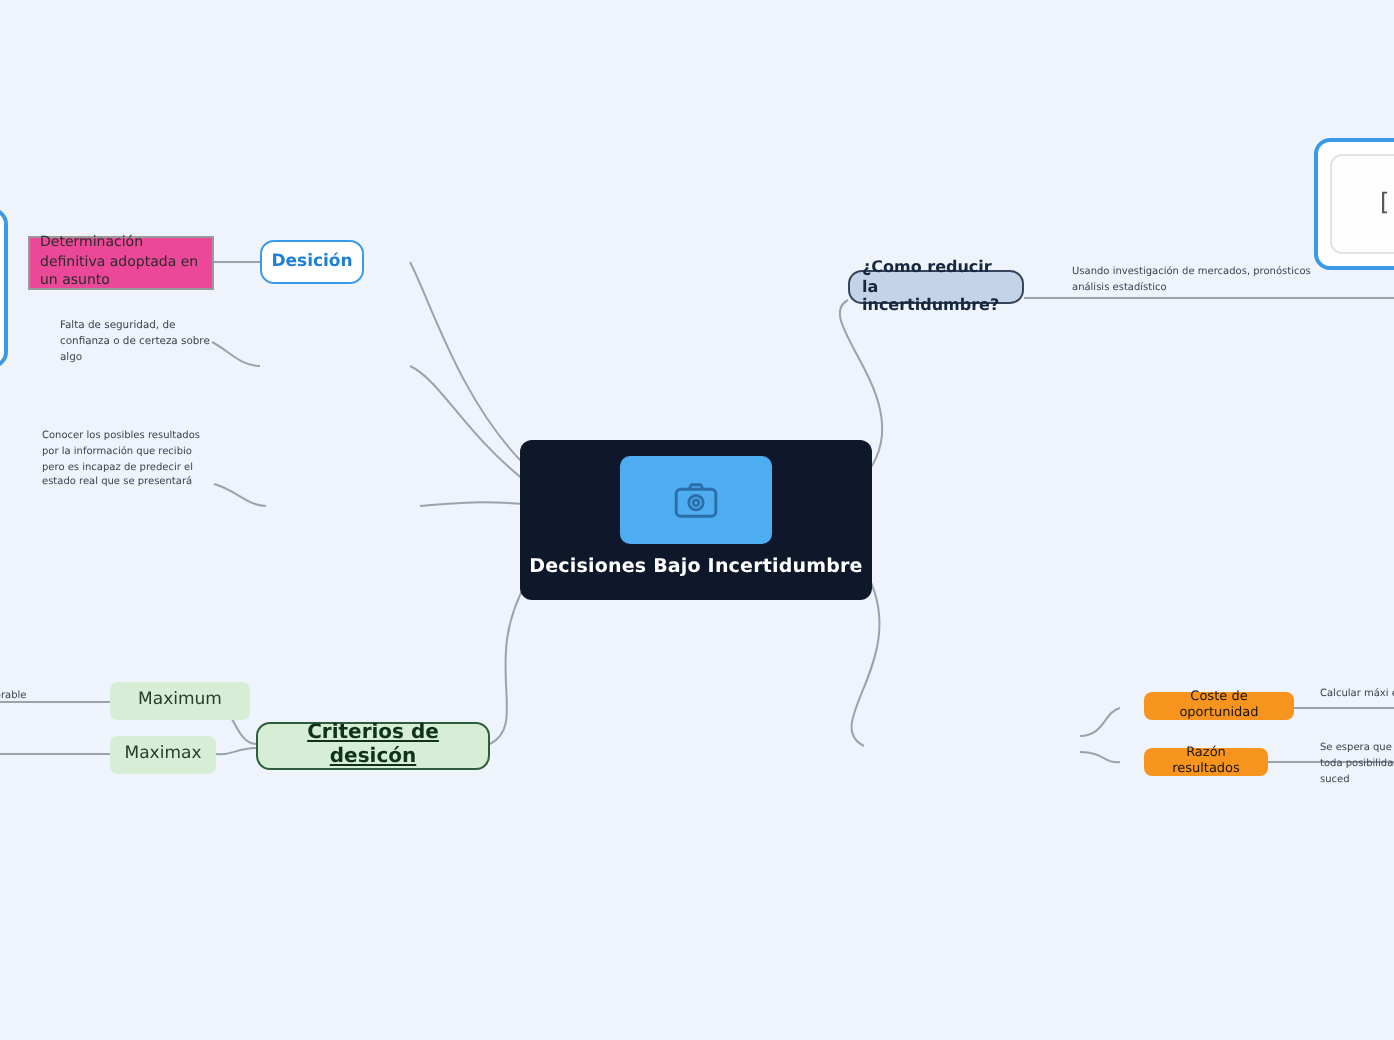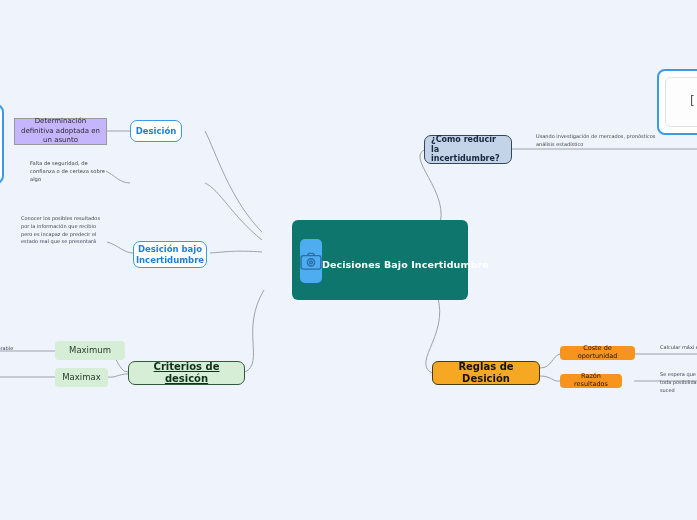--- a/index.html
+++ b/index.html
@@ -29,29 +29,28 @@
     pointer-events: none;
   }
 
   
   .central-node {
     position: absolute;
     left: 260px;
     top: 220px;
     width: 176px;
     height: 80px;
-    background: #0f766e;
+    background: #0f172a;
     border-radius: 6px;
     box-sizing: border-box;
     padding: 8px 8px 6px 8px;
     display: flex;
-    flex-direction: row;
+    flex-direction: column;
     align-items: center;
     justify-content: flex-start;
-    margin-left: 32px;
   }
   .central-image {
     width: 76px;
     height: 44px;
     background: #4eadf0;
     border-radius: 5px;
     display: flex;
     align-items: center;
     justify-content: center;
   }
@@ -119,28 +118,29 @@
     color: #2b3a2b;
     font-size: 8.5px;
     padding: 3px 6px;
   }
   .chip-orange {
     background: #f7941e;
     border-radius: 4px;
     color: #1d1508;
     font-size: 6.5px;
     padding: 3px 5px;
+    margin-left: 12px;
   }
   .note-box {
-    background: #c4b5fd;
+    background: #ec4899;
     border: 1px solid #9a9a9a;
     color: #2b2b2b;
     font-size: 7px;
     padding: 4px 5px;
-    text-align: center;
+    text-align: left;
     justify-content: flex-start;
     line-height: 1.35;
   }
   .note-plain {
     color: #3c4350;
     font-size: 5.2px;
     text-align: left;
     justify-content: flex-start;
     align-items: flex-start;
     line-height: 1.5;
@@ -234,53 +234,47 @@
     <span>Desición</span>
   </div>
   <div class="node note-box" style="left:14px; top:118px; width:93px; height:27px;">
     <span>Determinación definitiva adoptada en un asunto</span>
   </div>
 
   <div class="node note-plain" style="left:30px; top:160px; width:78px; height:26px;">
     <span>Falta de seguridad, de confianza o de certeza sobre algo</span>
   </div>
 
-  <div class="node node-blue" style="left:133px; top:241px; width:74px; height:27px;">
-    <span>Desición bajo Incertidumbre</span>
-  </div>
   <div class="node note-plain-sm" style="left:21px; top:215px; width:86px; height:40px;">
     <span>Conocer los posibles resultados por la información que recibio pero es incapaz de predecir el estado real que se presentará</span>
   </div>
 
   <div class="node node-green" style="left:128px; top:361px; width:117px; height:24px;">
     <span>Criterios de desicón</span>
   </div>
   <div class="node chip-green" style="left:55px; top:341px; width:70px; height:19px;">
     <span>Maximum</span>
   </div>
   <div class="node chip-green" style="left:55px; top:368px; width:53px; height:19px;">
     <span>Maximax</span>
   </div>
   <div class="node note-plain-sm" style="left:-13px; top:345px; width:44px; height:12px;">
     <span>sfavorable</span>
   </div>
   <div class="node note-plain-sm" style="left:-4px; top:371px; width:36px; height:12px;">
     
   </div>
 
-  <div class="node node-steel" style="left:424px; top:135px; width:88px; height:29px;">
+  <div class="node node-steel" style="left:424px; top:135px; width:88px; height:17px;">
     <span>¿Como reducir la incertidumbre?</span>
   </div>
   <div class="node note-plain-sm" style="left:536px; top:133px; width:128px; height:18px;">
     <span>Usando investigación de mercados, pronósticos análisis estadístico</span>
   </div>
 
-  <div class="node node-orange" style="left:432px; top:361px; width:108px; height:24px;">
-    <span>Reglas de Desición</span>
-  </div>
   <div class="node chip-orange" style="left:560px; top:346px; width:75px; height:14px;">
     <span>Coste de oportunidad</span>
   </div>
   <div class="node chip-orange" style="left:560px; top:374px; width:62px; height:14px;">
     <span>Razón resultados</span>
   </div>
   <div class="node note-plain-sm" style="left:660px; top:344px; width:48px; height:18px;">
     <span>Calcular máxi ellos</span>
   </div>
   <div class="node note-plain-sm" style="left:660px; top:371px; width:48px; height:18px;">

